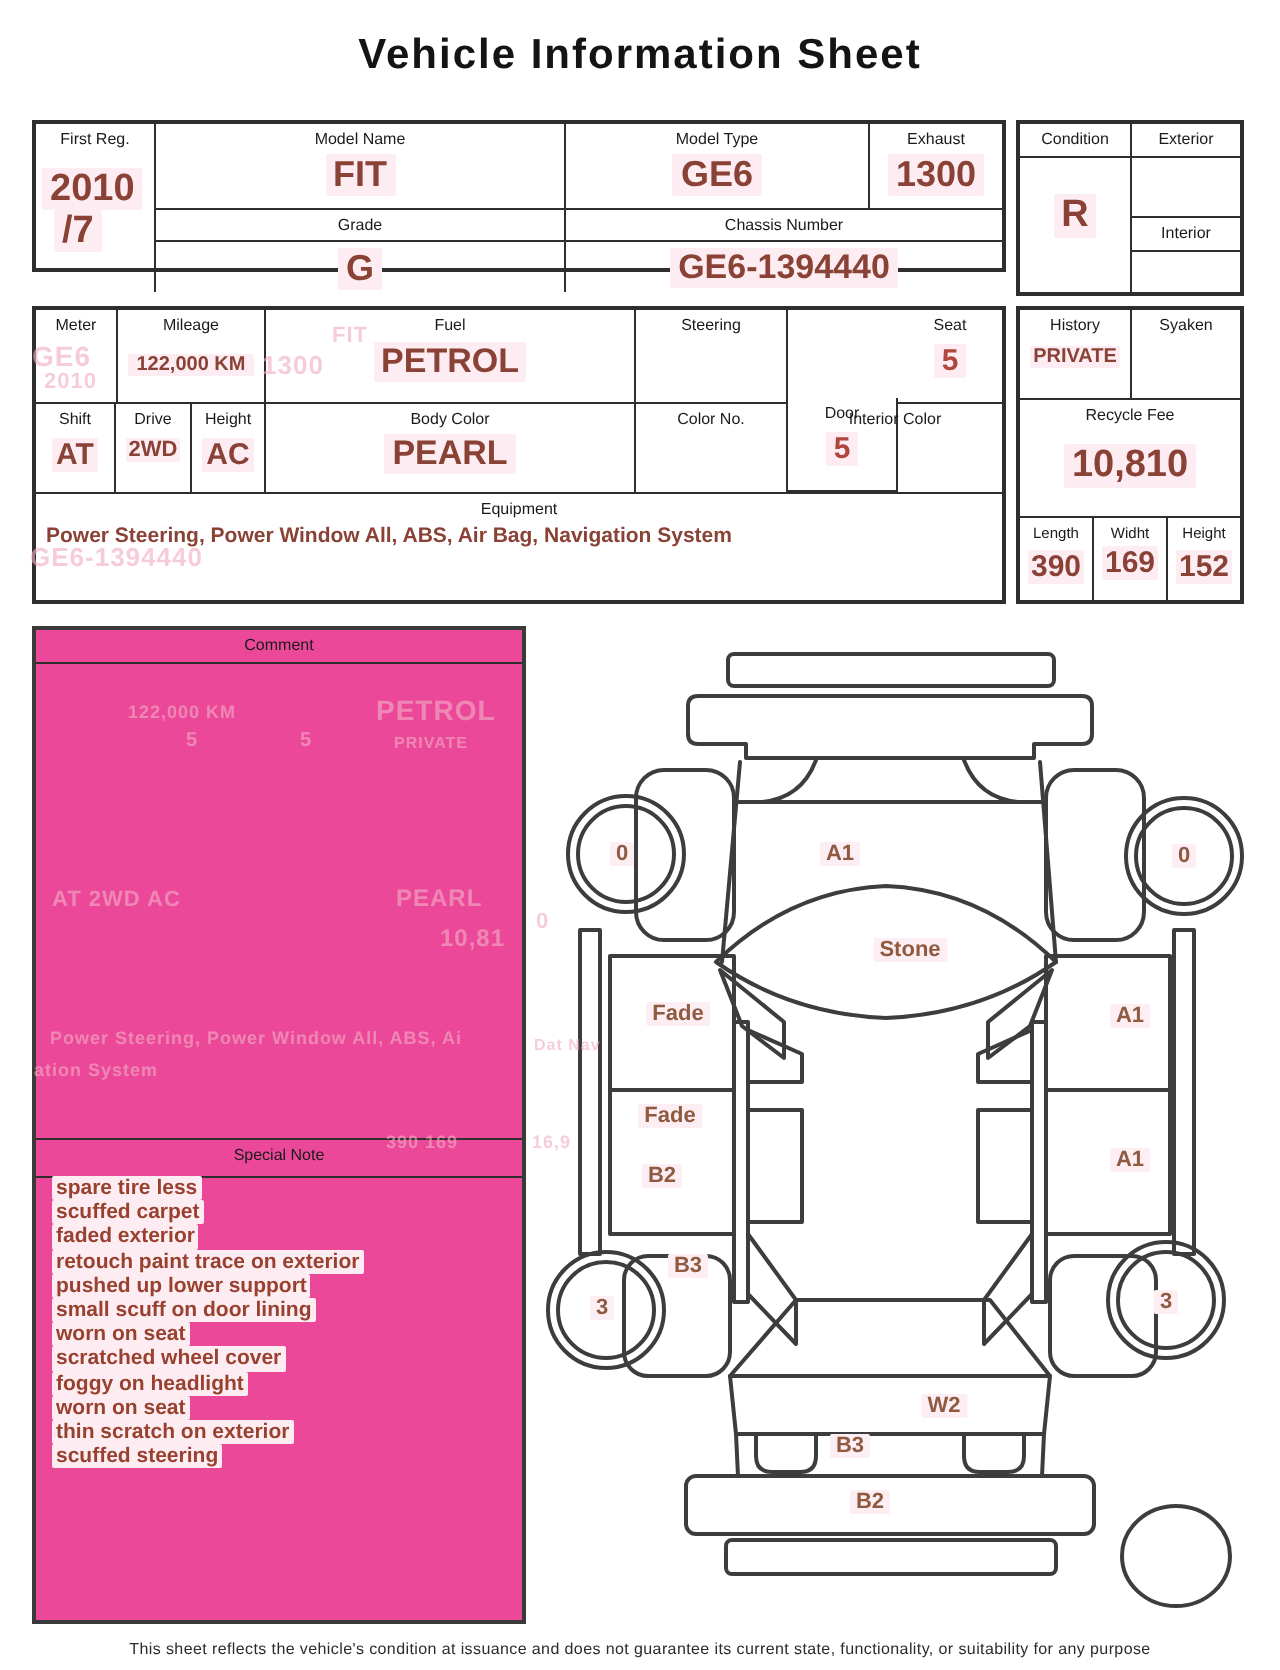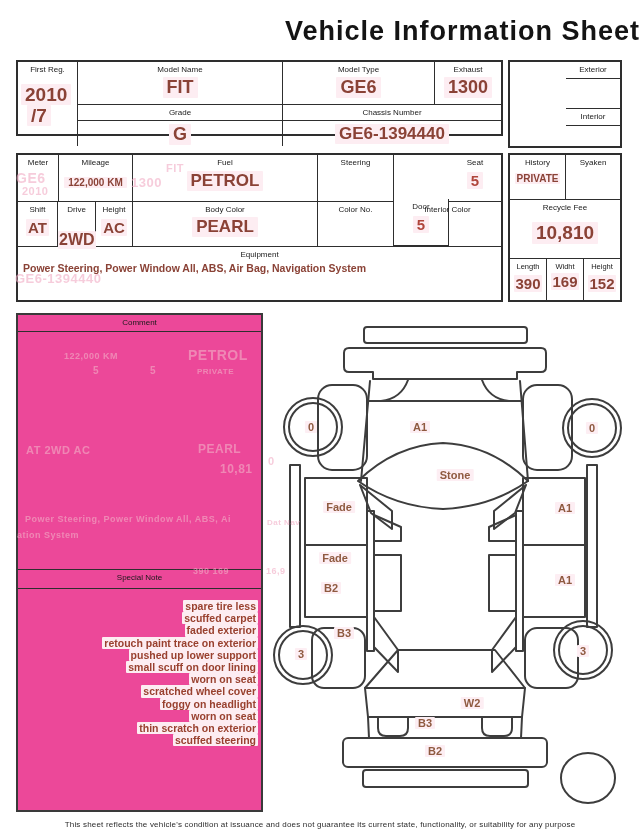--- a/index.html
+++ b/index.html
@@ -1,19 +1,19 @@
 <!DOCTYPE html>
 <html><head>
 <meta charset="utf-8">
 <style>
   html,body{margin:0;padding:0;background:#e8e8e8;}
   .page{position:relative;width:640px;height:835px;background:#ffffff;margin:0 auto;
         font-family:"Liberation Sans","DejaVu Sans",sans-serif;overflow:hidden;}
-  .title{position:absolute;left:0;top:16px;width:100%;text-align:right;
-         font-size:27px;font-weight:600;letter-spacing:1px;color:#141414;}
+  .title{position:absolute;left:0;top:16px;width:100%;text-align:center;
+         font-size:21px;font-weight:600;letter-spacing:1px;color:#141414;}
   .box{position:absolute;border:2px solid #2e2e2e;box-sizing:border-box;background:#fff;}
   .cell{position:absolute;box-sizing:border-box;}
   .br{border-right:1px solid #2e2e2e;}
   .bb{border-bottom:1px solid #2e2e2e;}
   .bt{border-top:1px solid #2e2e2e;}
   .lbl{font-size:8px;color:#1a1a1a;text-align:center;padding-top:2px;line-height:11px;white-space:nowrap;}
   .lbl7{font-size:7.5px;}
   .val{text-align:center;color:#8a4236;font-weight:600;}
   .hl{background:#fdedf2;padding:0 4px;border-radius:1px;display:inline-block;}
   .red{color:#b0463c;}
@@ -63,20 +63,24 @@
       <div class="lbl bb" style="height:13px;">Grade</div>
       <div class="val" style="font-size:18px;margin-top:3px;"><span class="hl">G</span></div>
     </div>
     <div class="cell" style="left:265px;top:43px;width:218px;height:41px;">
       <div class="lbl bb" style="height:13px;">Chassis Number</div>
       <div class="val" style="font-size:17px;margin-top:3px;"><span class="hl">GE6-1394440</span></div>
     </div>
   </div>
 
   <div class="box" style="left:508px;top:60px;width:114px;height:88px;">
+    <div class="cell br" style="left:0;top:0;width:56px;height:84px;">
+      <div class="lbl bb" style="height:14px;">Condition</div>
+      <div class="val" style="font-size:19px;margin-top:18px;"><span class="hl">R</span></div>
+    </div>
     <div class="cell" style="left:56px;top:0;width:54px;height:84px;">
       <div class="lbl bb" style="height:14px;">Exterior</div>
       <div class="lbl bt bb" style="height:14px;margin-top:29px;">Interior</div>
     </div>
   </div>
 
   <div class="box" style="left:16px;top:153px;width:487px;height:149px;">
 
     <div class="cell br bb" style="left:0;top:0;width:41px;height:47px;">
       <div class="lbl">Meter</div>
@@ -100,21 +104,21 @@
       <div class="lbl">Seat</div>
       <div class="val red" style="font-size:15px;margin-top:4px;"><span class="hl">5</span></div>
     </div>
 
     <div class="cell br bb" style="left:0;top:47px;width:40px;height:45px;">
       <div class="lbl">Shift</div>
       <div class="val" style="font-size:15px;margin-top:4px;"><span class="hl" style="padding:0 2px;">AT</span></div>
     </div>
     <div class="cell br bb" style="left:40px;top:47px;width:38px;height:45px;">
       <div class="lbl">Drive</div>
-      <div class="val" style="font-size:16px;margin-top:16px;"><span class="hl" style="padding:0 1px;">2WD</span></div>
+      <div class="val" style="font-size:11px;margin-top:4px;"><span class="hl" style="padding:0 1px;">2WD</span></div>
     </div>
     <div class="cell br bb" style="left:78px;top:47px;width:37px;height:45px;">
       <div class="lbl">Height</div>
       <div class="val" style="font-size:15px;margin-top:4px;"><span class="hl" style="padding:0 2px;">AC</span></div>
     </div>
     <div class="cell br bb" style="left:115px;top:47px;width:185px;height:45px;">
       <div class="lbl">Body Color</div>
       <div class="val" style="font-size:17px;margin-top:2px;"><span class="hl">PEARL</span></div>
     </div>
     <div class="cell br bb" style="left:300px;top:47px;width:76px;height:45px;">
@@ -152,21 +156,21 @@
     </div>
     <div class="cell" style="left:74px;top:104px;width:36px;height:41px;">
       <div class="lbl lbl7">Height</div>
       <div class="val" style="font-size:15px;margin-top:3px;"><span class="hl" style="padding:0 1px;">152</span></div>
     </div>
   </div>
 
   <div class="mainbox">
     <div class="lbl bb" style="height:14px;">Comment</div>
     <div style="position:absolute;left:0;top:254px;width:243px;height:16px;" class="lbl bt bb">Special Note</div>
-    <div id="special-note-list" style="position:absolute;left:8px;top:285px;width:232px;text-align:right;">
+    <div id="special-note-list" style="position:absolute;left:8px;top:273px;width:232px;">
         <div class="note-item"><span class="hl">spare tire less</span></div>
         <div class="note-item"><span class="hl">scuffed carpet</span></div>
         <div class="note-item"><span class="hl">faded exterior</span></div>
         <div class="note-item"><span class="hl">retouch paint trace on exterior</span></div>
         <div class="note-item"><span class="hl">pushed up lower support</span></div>
         <div class="note-item"><span class="hl">small scuff on door lining</span></div>
         <div class="note-item"><span class="hl">worn on seat</span></div>
         <div class="note-item"><span class="hl">scratched wheel cover</span></div>
         <div class="note-item"><span class="hl">foggy on headlight</span></div>
         <div class="note-item"><span class="hl">worn on seat</span></div>

